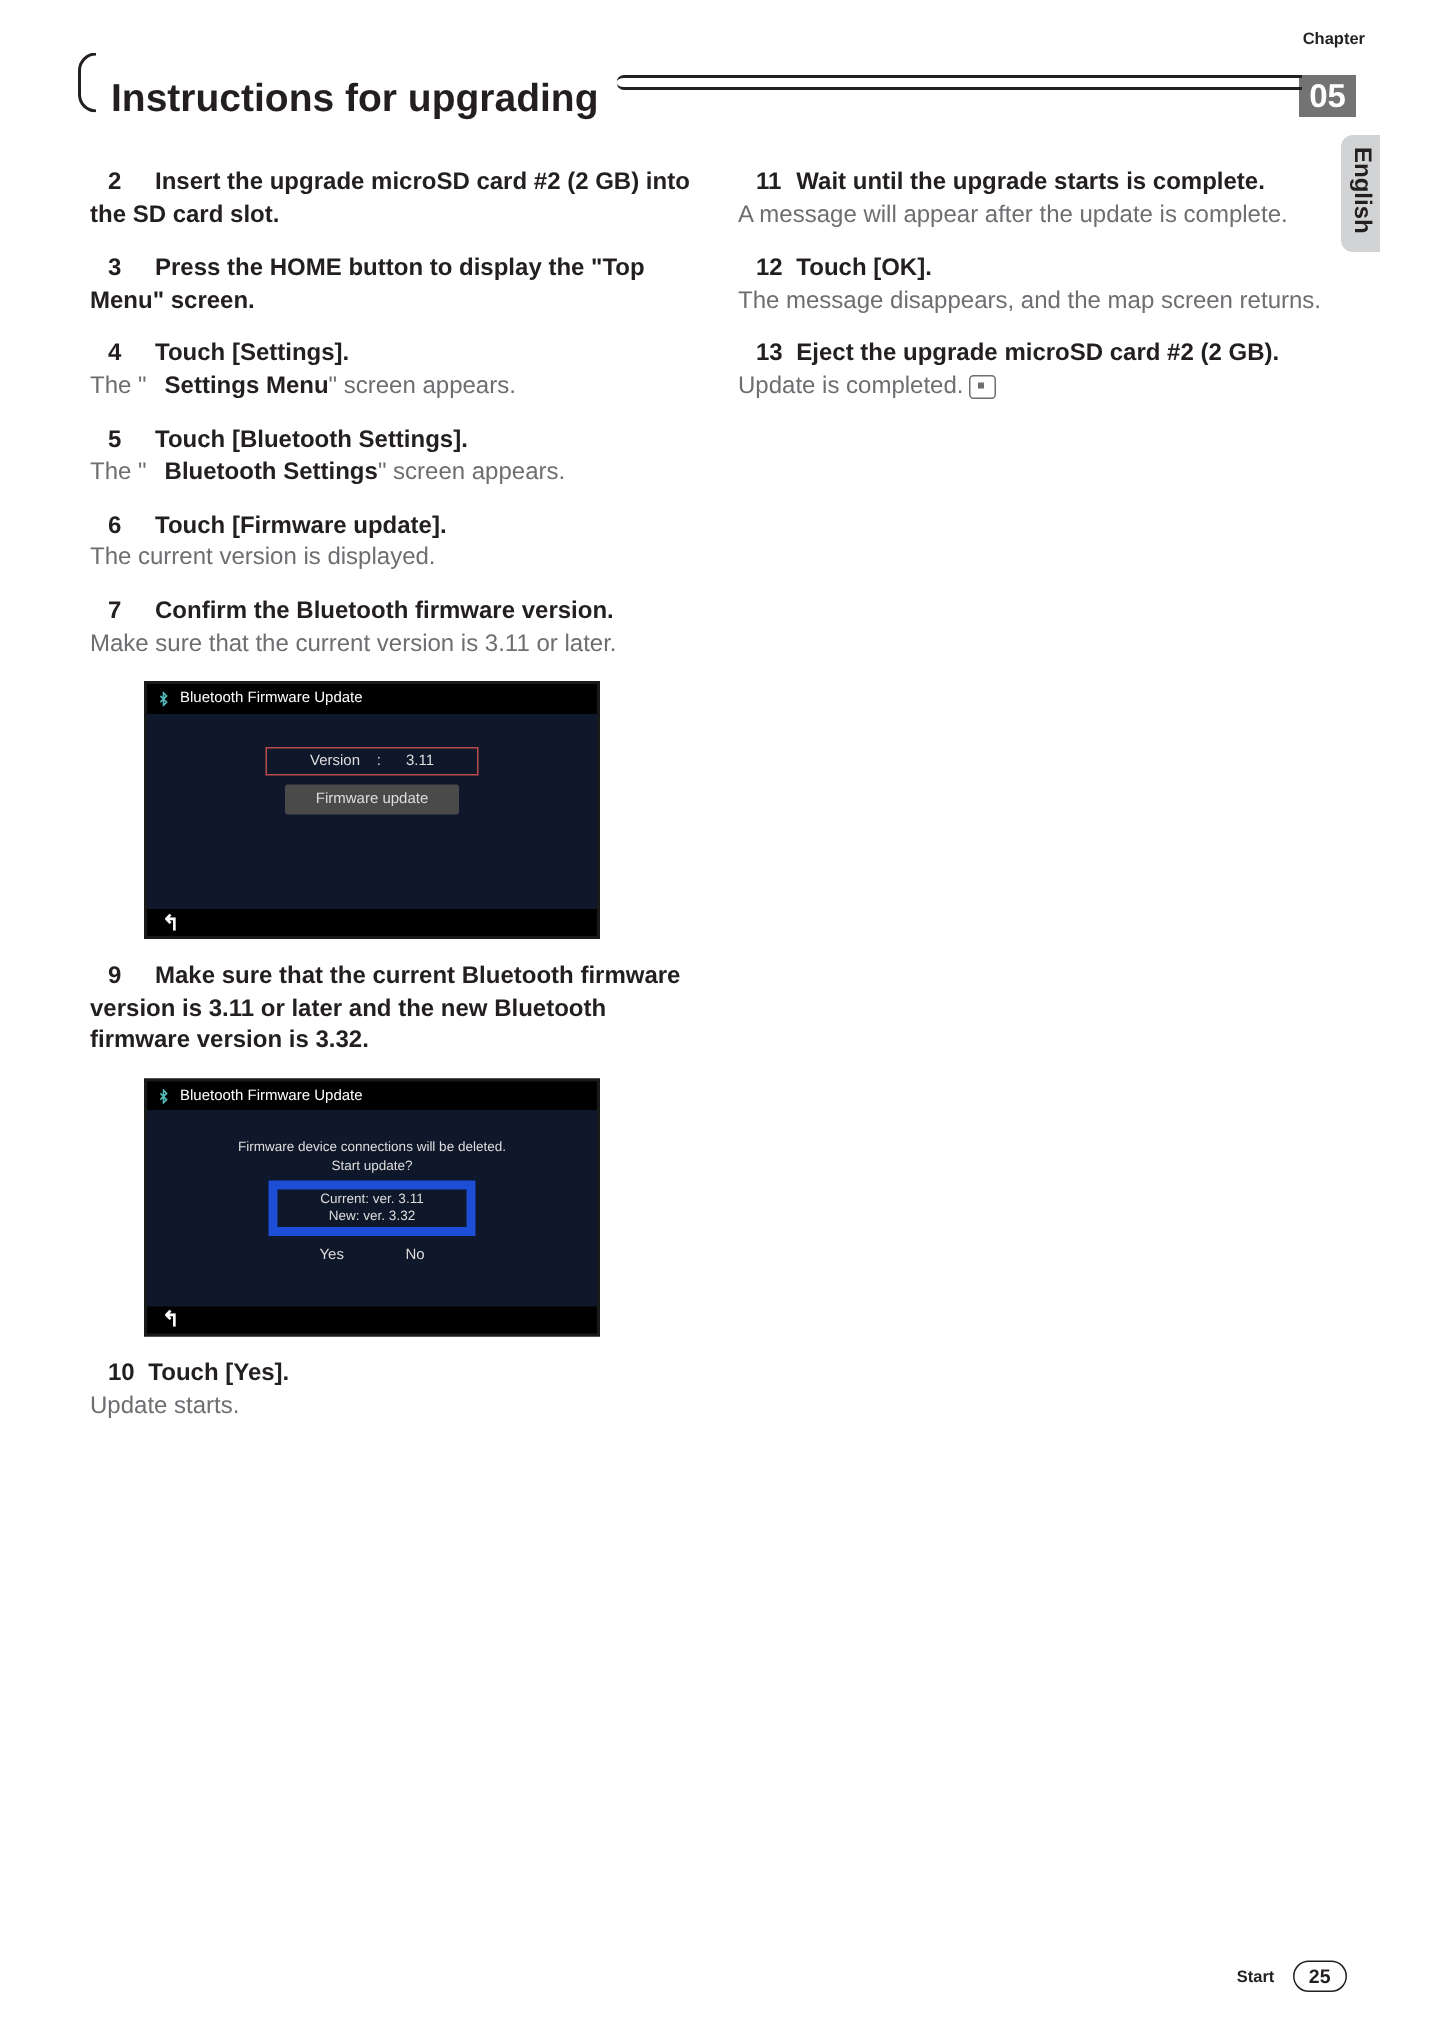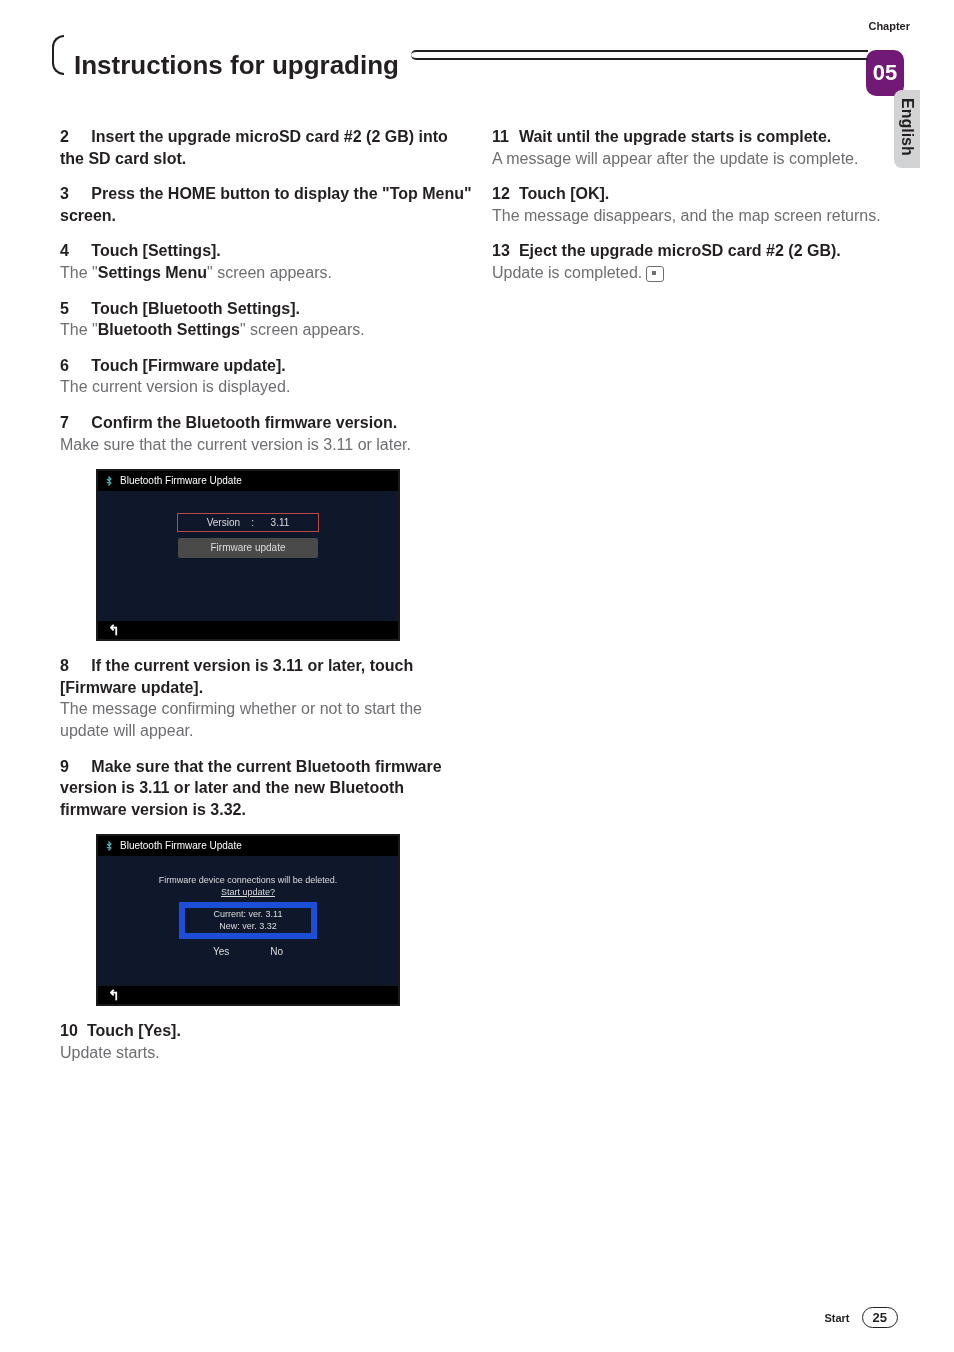--- a/index.html
+++ b/index.html
@@ -50,27 +50,27 @@
       top: -15px;
       left: -8px;
       width: 10px;
       height: 36px;
       border: 2px solid #231f20;
       border-right: none;
       border-radius: 18px 0 0 18px;
       background: #fff;
     }
     .chapter-badge {
-      background: #701a75;
+      background: #737373;
       color: #fff;
       font-size: 22px;
       font-weight: 900;
       width: 38px;
-      height: 46px;
-      border-radius: 10px;
+      height: 28px;
+      border-radius: 0;
       display: flex;
       align-items: center;
       justify-content: center;
       margin-left: -2px;
     }
     .side-tab {
       position: absolute;
       right: 34px;
       top: 90px;
       background: #d1d3d4;
@@ -87,20 +87,21 @@
     .col {
       flex: 1;
       font-size: 16px;
       line-height: 1.35;
     }
     .step {
       margin-bottom: 14px;
     }
     .step-head {
       font-weight: 900;
+      margin-left: 12px;
     }
     .step-num {
       display: inline-block;
       min-width: 18px;
     }
     .light {
       color: #6d6e71;
     }
     .screenshot {
       width: 300px;
@@ -132,21 +133,21 @@
       border: 1px solid #b94a48;
       width: 140px;
       margin: 22px auto 6px auto;
       text-align: center;
       padding: 2px 0;
       font-size: 10px;
       color: #ddd;
     }
     .fw-update-btn {
       background: #4a4a4a;
-      width: 140px;
+      width: 116px;
       margin: 0 auto;
       text-align: center;
       padding: 3px 0;
       font-size: 10px;
       color: #ddd;
       border-radius: 2px;
     }
     .shot-bottombar {
       background: #000;
       position: absolute;
@@ -284,39 +285,35 @@
         </div>
         <div class="version-box">
           <span>Version</span>&nbsp;&nbsp;&nbsp;&nbsp;<span>:</span>&nbsp;&nbsp;&nbsp;&nbsp;&nbsp;&nbsp;<span>3.11</span>
         </div>
         <div class="fw-update-btn">Firmware update</div>
         <div class="shot-bottombar">
             <span class="back-arrow">↰</span>
           </div>
       </div>
 
-      <div class="step">
-        <span class="step-head"><span class="step-num">8</span>&nbsp;&nbsp;&nbsp;<span>If the current version is 3.11 or later, touch [Firmware update].</span></span><br>
-        <span class="light">The message confirming whether or not to start the update will appear.</span>
-      </div>
 
       <div class="step">
         <span class="step-head"><span class="step-num">9</span>&nbsp;&nbsp;&nbsp;<span>Make sure that the current Bluetooth firmware version is 3.11 or later and the new Bluetooth firmware version is 3.32.</span></span>
       </div>
 
       <div class="screenshot">
         <div class="shot-topbar">
           <svg class="bt-icon-small" viewBox="0 0 24 24" fill="none" stroke="#5bb" stroke-width="2.5">
               <path d="M7 7l10 10-5 5V2l5 5L7 17"></path>
             </svg>
           <span class="shot-title">Bluetooth Firmware Update</span>
         </div>
         <div class="shot2-msg">
           <div>Firmware device connections will be deleted.</div>
-          <div style="text-decoration:underline;">Start update?</div>
+          <div style="">Start update?</div>
         </div>
         <div class="shot2-box">
           <div>Current: ver. 3.11</div>
           <div>New: ver. 3.32</div>
         </div>
         <div class="shot2-buttons">
           <span>Yes</span>
           <span>No</span>
         </div>
         <div class="shot-bottombar">

